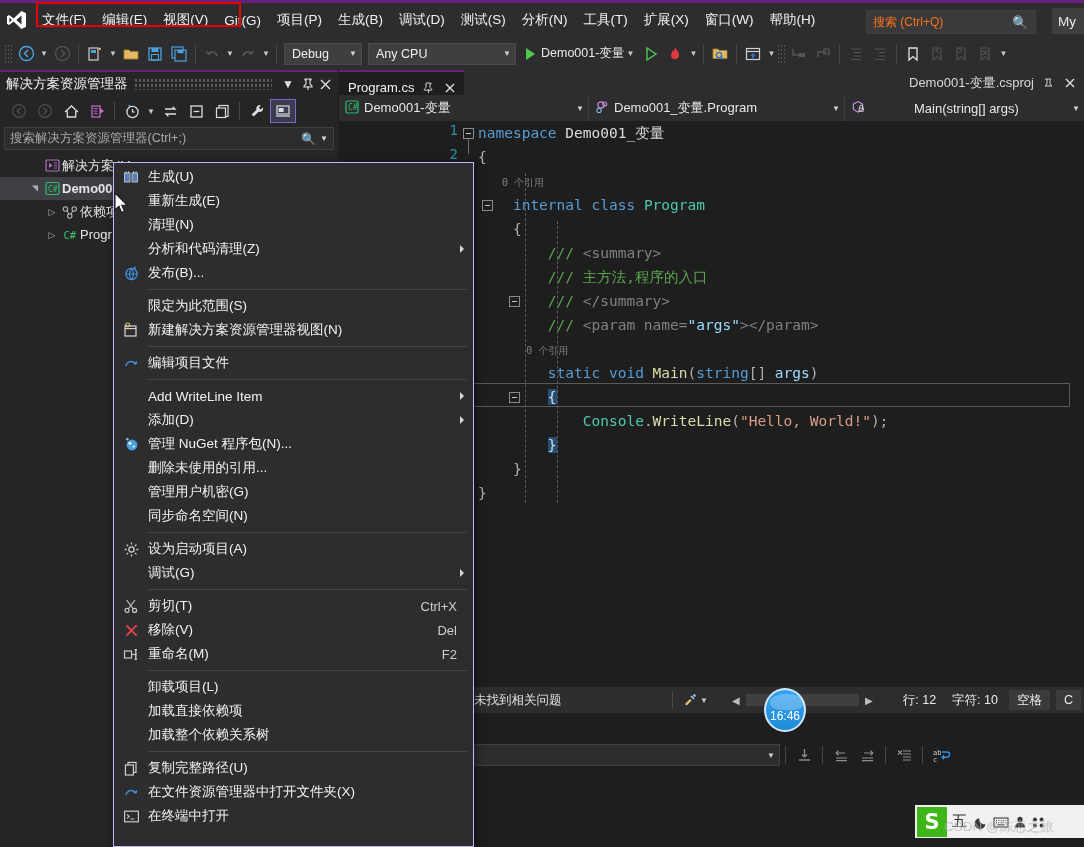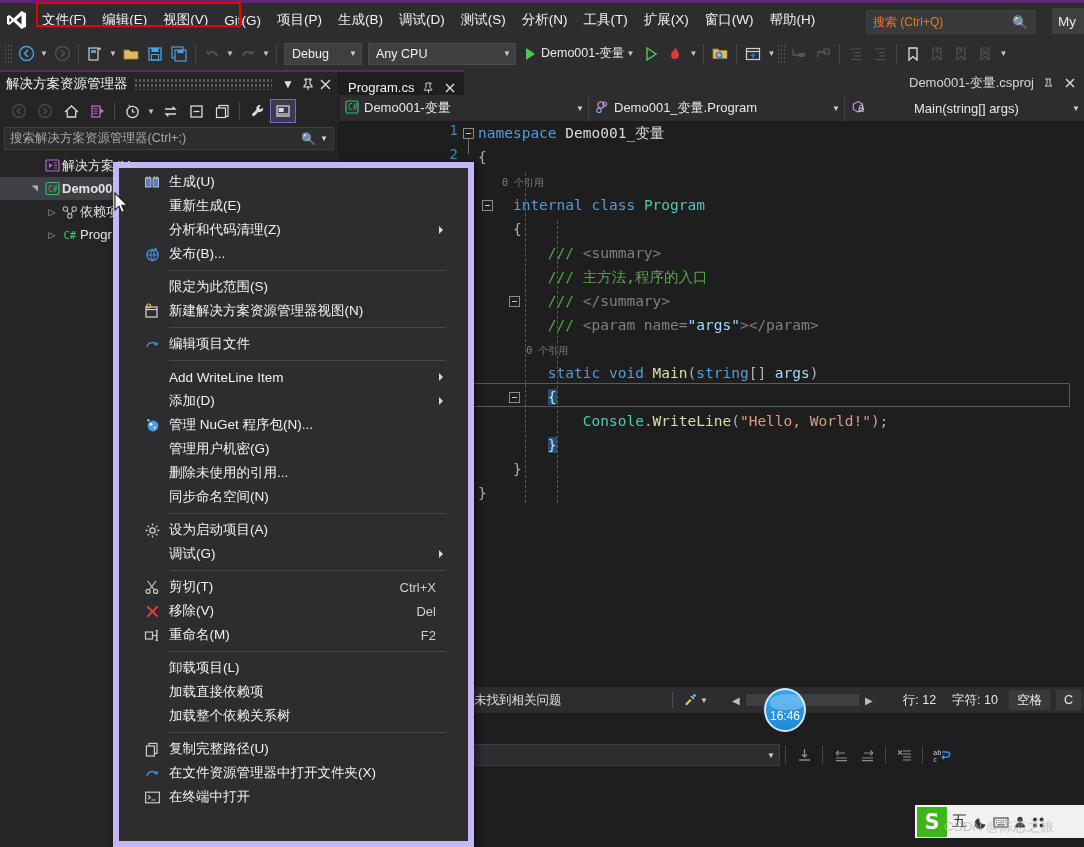--- a/index.html
+++ b/index.html
@@ -81,22 +81,22 @@
   .se-search .ph { color:#a8a8a8; font-size:12.5px; flex:1; }
   .se-tree { position:absolute; left:0; top:84px; width:338px; }
   .tree-row { height:23px; display:flex; align-items:center; color:#e4e4e4; font-size:13px; white-space:nowrap; }
   .tree-row.sel { background:#3f3f46; }
   .tw { width:16px; display:flex; align-items:center; justify-content:center; color:#b0b0b0; font-size:9px; }
   .tico { width:20px; display:flex; align-items:center; justify-content:center; }
 
   
   .ctx {
     position:absolute; left:113px; top:162px; width:361px; height:685px;
-    background:#2d2d30; border:6px solid #c4b5fd; box-shadow:2px 2px 7px rgba(0,0,0,.55);
-    padding:2px 16px; z-index:40;
+    background:#2d2d30; border:1px solid #c4b5fd; box-shadow:2px 2px 7px rgba(0,0,0,.55);
+    padding:2px 0; z-index:40;
   }
   .ctx-item { height:24px; display:flex; align-items:center; position:relative; color:#f1f1f1; font-size:13.5px; white-space:nowrap; }
   .ctx-ico { width:34px; min-width:34px; display:flex; align-items:center; justify-content:center; }
   .ctx-lbl { flex:1; }
   .ctx-key { color:#cfcfcf; font-size:13px; padding-right:16px; }
   .ctx-arrow { position:absolute; right:9px; top:50%; transform:translateY(-50%);
      width:0;height:0;border-left:4px solid #d8d8d8;border-top:4px solid transparent;border-bottom:4px solid transparent; }
   .ctx-sep { height:1px; background:#464647; margin:4px 6px 4px 34px; }
   .ctx-hl { position:absolute; left:36px; top:2px; width:205px; height:25px; border:2px solid #e60000; z-index:45; pointer-events:none; }
 
@@ -590,20 +590,24 @@
           </svg>
         </span>
         <span class="ctx-lbl">生成(U)</span>
       </div>
       <div class="ctx-item">
         <span class="ctx-ico"></span>
         <span class="ctx-lbl">重新生成(E)</span>
       </div>
       <div class="ctx-item">
         <span class="ctx-ico"></span>
+        <span class="ctx-lbl">清理(N)</span>
+      </div>
+      <div class="ctx-item">
+        <span class="ctx-ico"></span>
         <span class="ctx-lbl">分析和代码清理(Z)</span>
         <span class="ctx-arrow"></span>
       </div>
       <div class="ctx-item">
         <span class="ctx-ico">
           <svg width="17" height="17" viewBox="0 0 17 17">
             <circle cx="8.5" cy="9" r="5.6" fill="none" stroke="#3f92e0" stroke-width="1.3"></circle>
             <path d="M2.9 9 h11.2 M8.5 3.4 a9 9 0 0 0 0 11.2 a9 9 0 0 0 0 -11.2" fill="none" stroke="#3f92e0" stroke-width="1.1"></path>
             <path d="M10 3 l2.6 -1.8 l0 3.6 Z" fill="#3f92e0"></path>
           </svg>
@@ -652,25 +656,25 @@
             <circle cx="9" cy="9" r="5.4" fill="#4a9ee0"></circle>
             <circle cx="7" cy="7.2" r="1.5" fill="#ffffff"></circle>
             <circle cx="10.8" cy="10.6" r="1.1" fill="#ffffff"></circle>
             <circle cx="4.4" cy="3.2" r="1.2" fill="#8fc8ec"></circle>
           </svg>
         </span>
         <span class="ctx-lbl">管理 NuGet 程序包(N)...</span>
       </div>
       <div class="ctx-item">
         <span class="ctx-ico"></span>
+        <span class="ctx-lbl">删除未使用的引用...</span>
+      </div>
+      <div class="ctx-item">
+        <span class="ctx-ico"></span>
         <span class="ctx-lbl">管理用户机密(G)</span>
-      </div>
-      <div class="ctx-item">
-        <span class="ctx-ico"></span>
-        <span class="ctx-lbl">删除未使用的引用...</span>
       </div>
       <div class="ctx-item">
         <span class="ctx-ico"></span>
         <span class="ctx-lbl">同步命名空间(N)</span>
       </div>
       <div class="ctx-sep"></div>
       <div class="ctx-item">
         <span class="ctx-ico">
           <svg width="17" height="17" viewBox="0 0 17 17">
             <circle cx="8.5" cy="8.5" r="2.6" fill="none" stroke="#d0d0d0" stroke-width="1.3"></circle>

